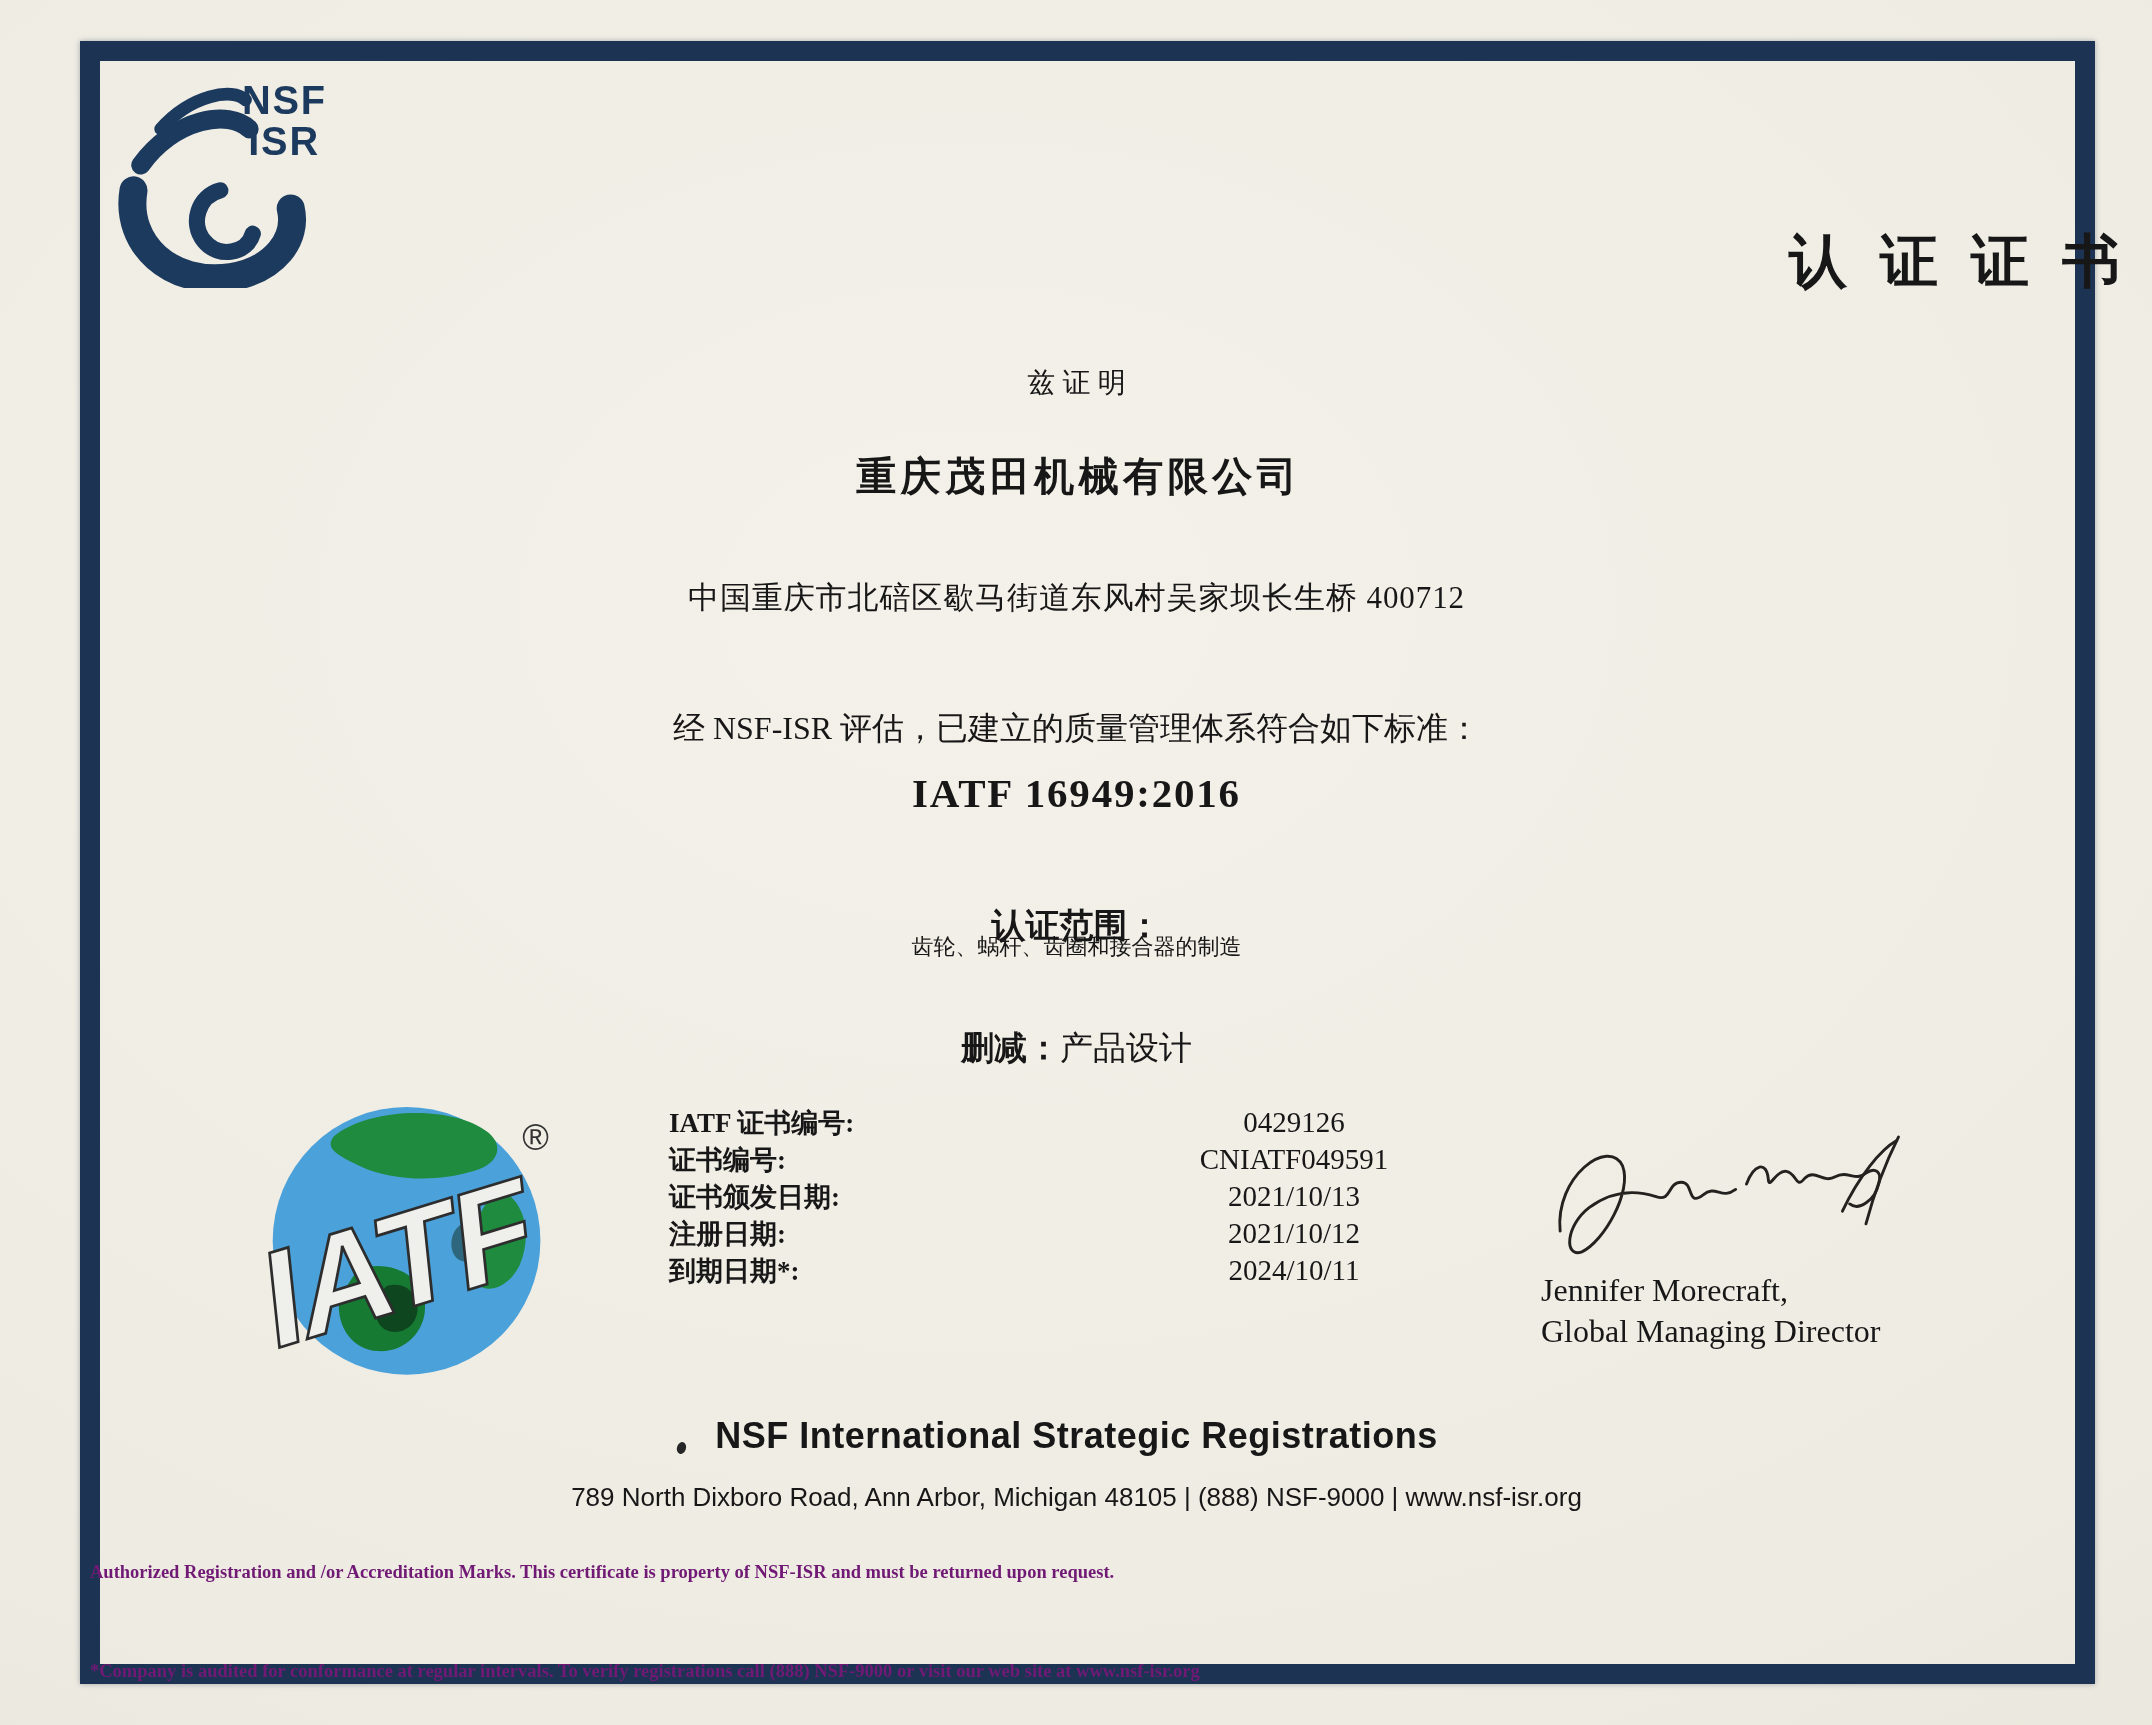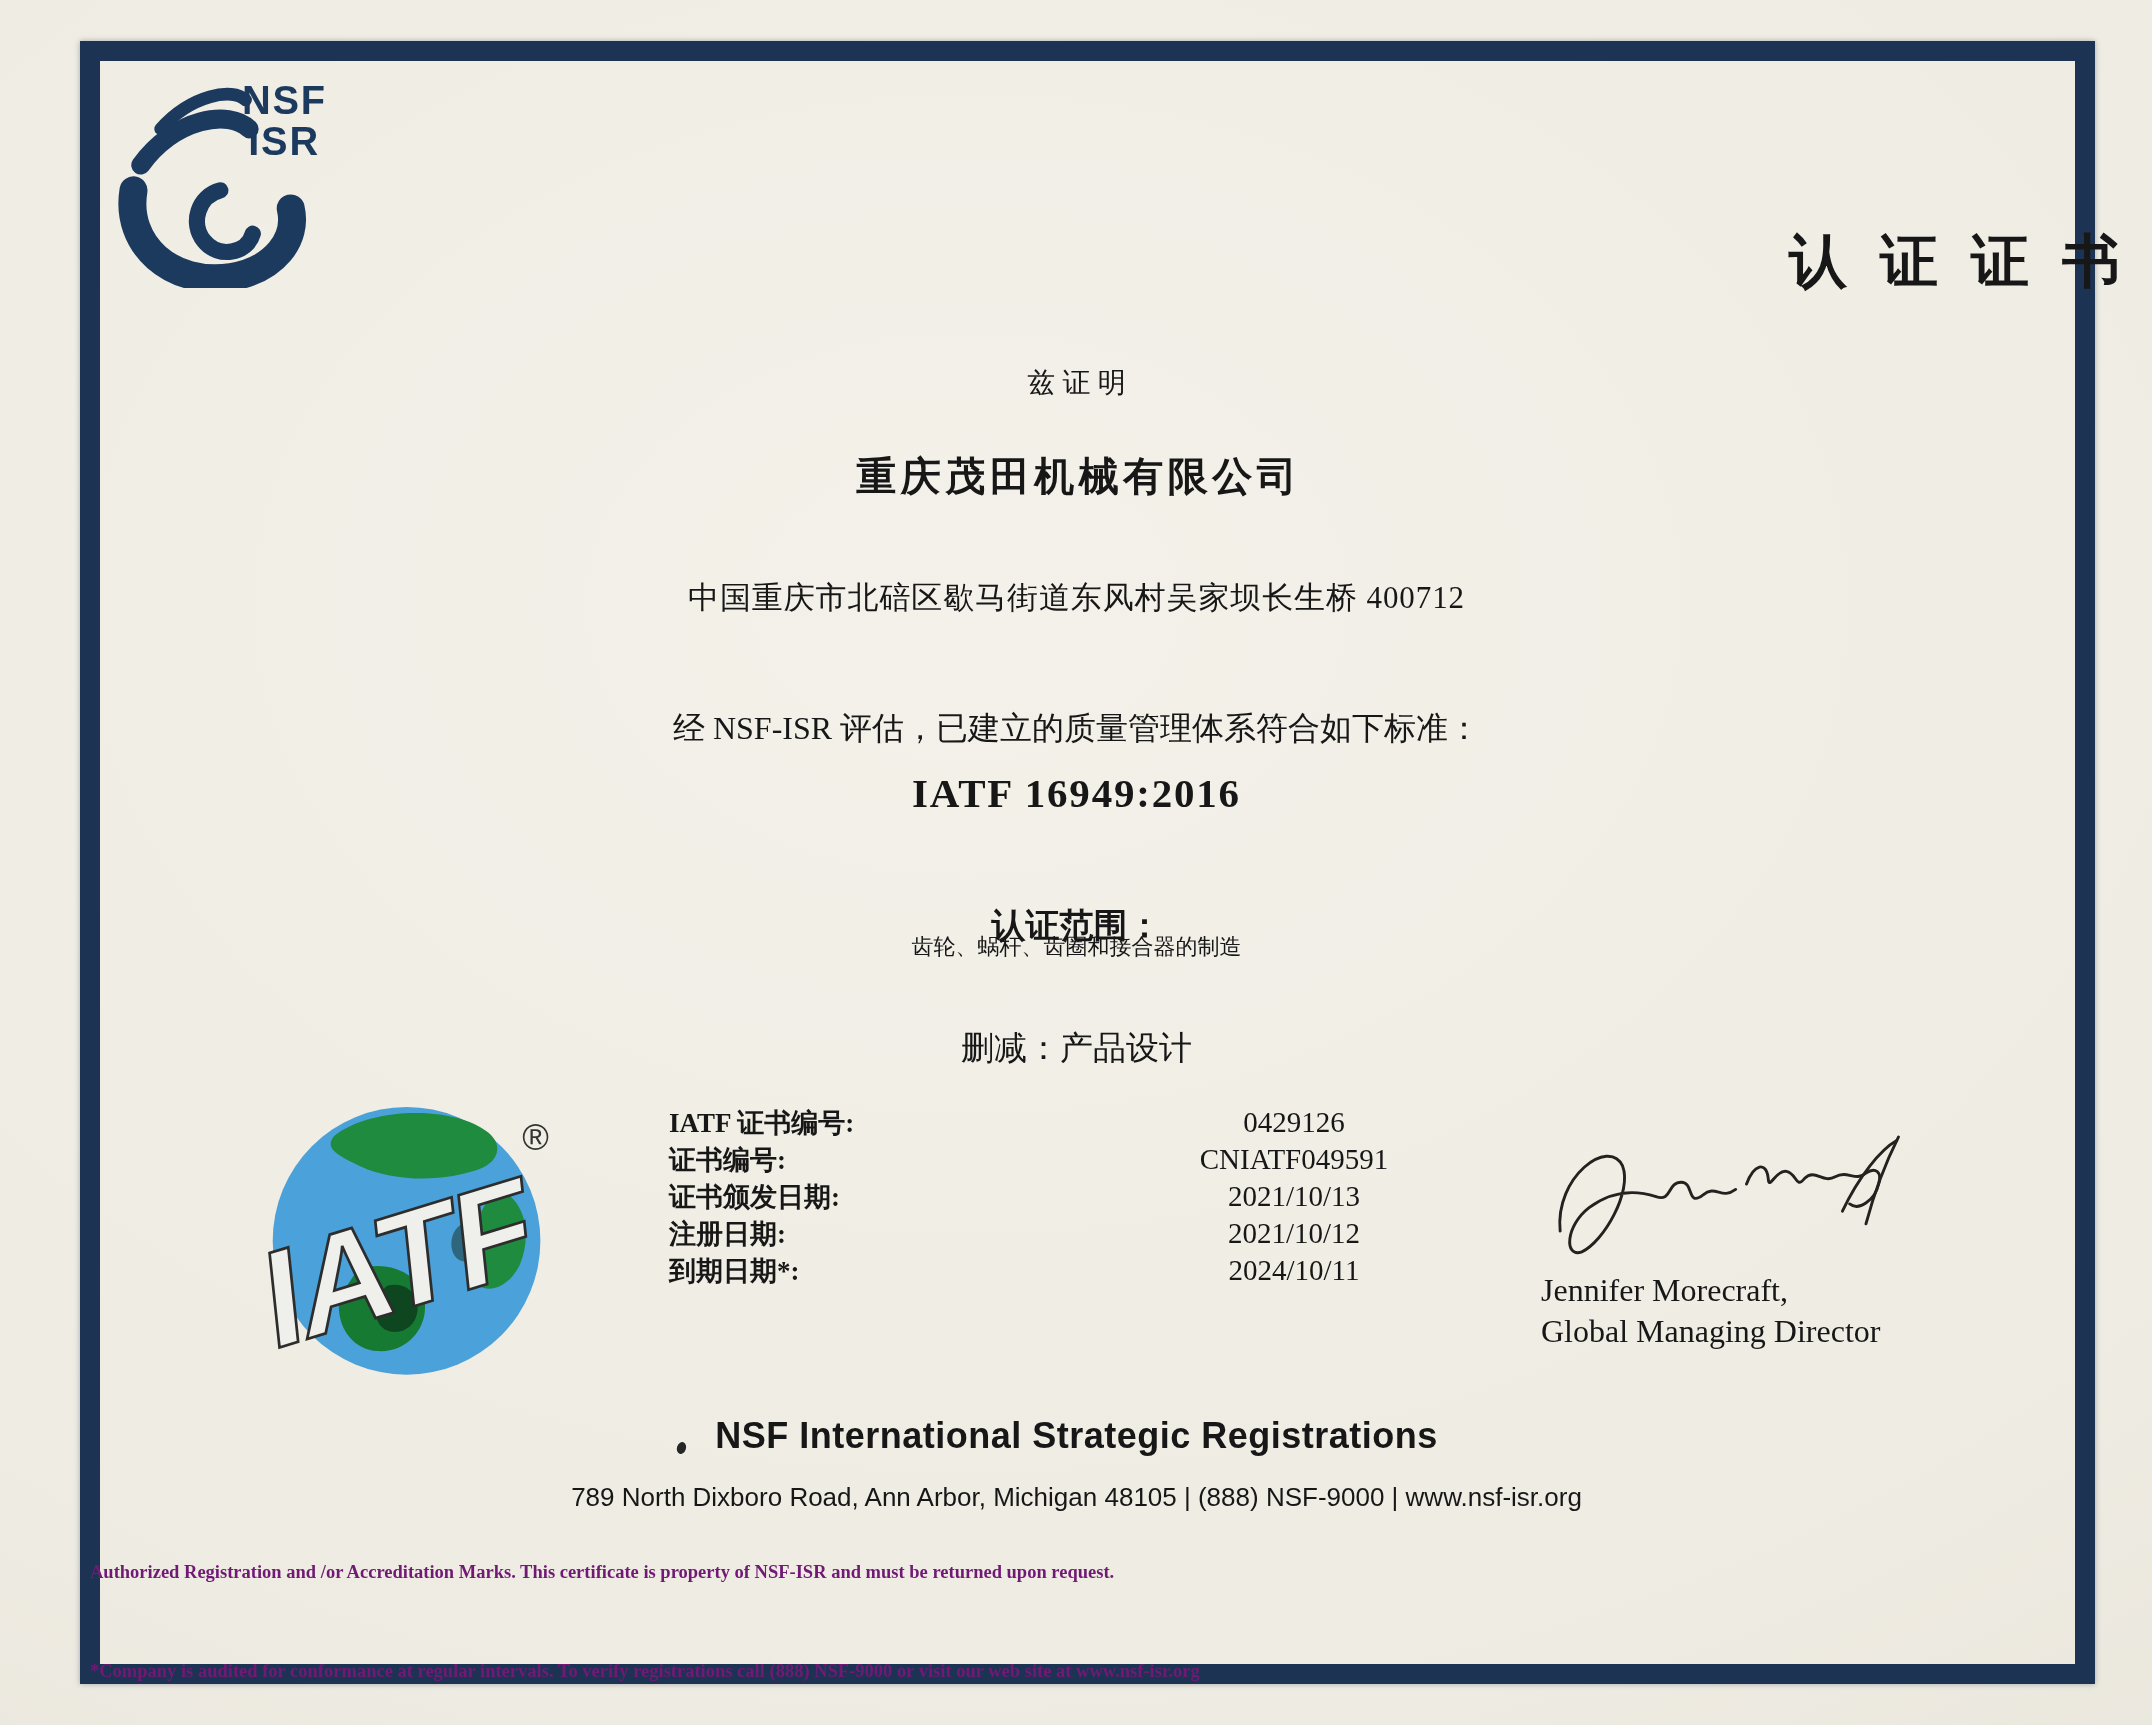--- a/index.html
+++ b/index.html
@@ -18,21 +18,21 @@
   }
   .cert-title{top:223px;font-size:58px;font-weight:600;letter-spacing:33px;text-indent:33px;text-align:right;}
   .certify{top:364px;font-size:28px;letter-spacing:7.2px;text-indent:7.2px;}
   .company{top:449px;font-size:40px;font-weight:700;letter-spacing:4.5px;text-indent:4.5px;}
   .address{top:577px;font-size:31px;letter-spacing:0.9px;}
   .assess{top:707px;font-size:32px;}
   .standard{top:769px;font-size:41px;font-weight:700;font-family:"Liberation Serif",serif;letter-spacing:1.8px;}
   .scope-h{top:903px;font-size:34px;font-weight:700;font-family:"Liberation Sans","DejaVu Sans",sans-serif;}
   .scope-t{top:932px;font-size:22px;font-family:"Liberation Sans","DejaVu Sans",sans-serif;}
   .deletion{top:1026px;font-size:33px;font-family:"Liberation Sans","DejaVu Sans",sans-serif;}
-  .deletion .dl{font-weight:400;}
+  .deletion .dl{font-weight:700;}
   .details-labels{left:669px;top:1105px;font-size:27px;font-weight:600;line-height:37px;}
   .details-values{left:1113px;top:1104px;width:362px;text-align:center;
     font-family:"Liberation Serif",serif;font-size:29px;line-height:37px;}
   .sig-block{left:1541px;top:1270px;font-family:"Liberation Serif",serif;font-size:32px;line-height:41px;}
   .org-head{top:1415px;font-size:36px;font-weight:700;font-family:"Liberation Sans","DejaVu Sans",sans-serif;letter-spacing:0.5px;}
   .org-addr{top:1482px;font-size:26px;font-family:"Liberation Sans","DejaVu Sans",sans-serif;}
   .fine{left:90px;width:2063px;position:absolute;text-align:left;white-space:nowrap;
     font-size:18.5px;font-family:"Liberation Serif",serif;color:#701a75;font-weight:bold;}
   .fine1{top:1562px;}
   .fine2{top:1661px;}

